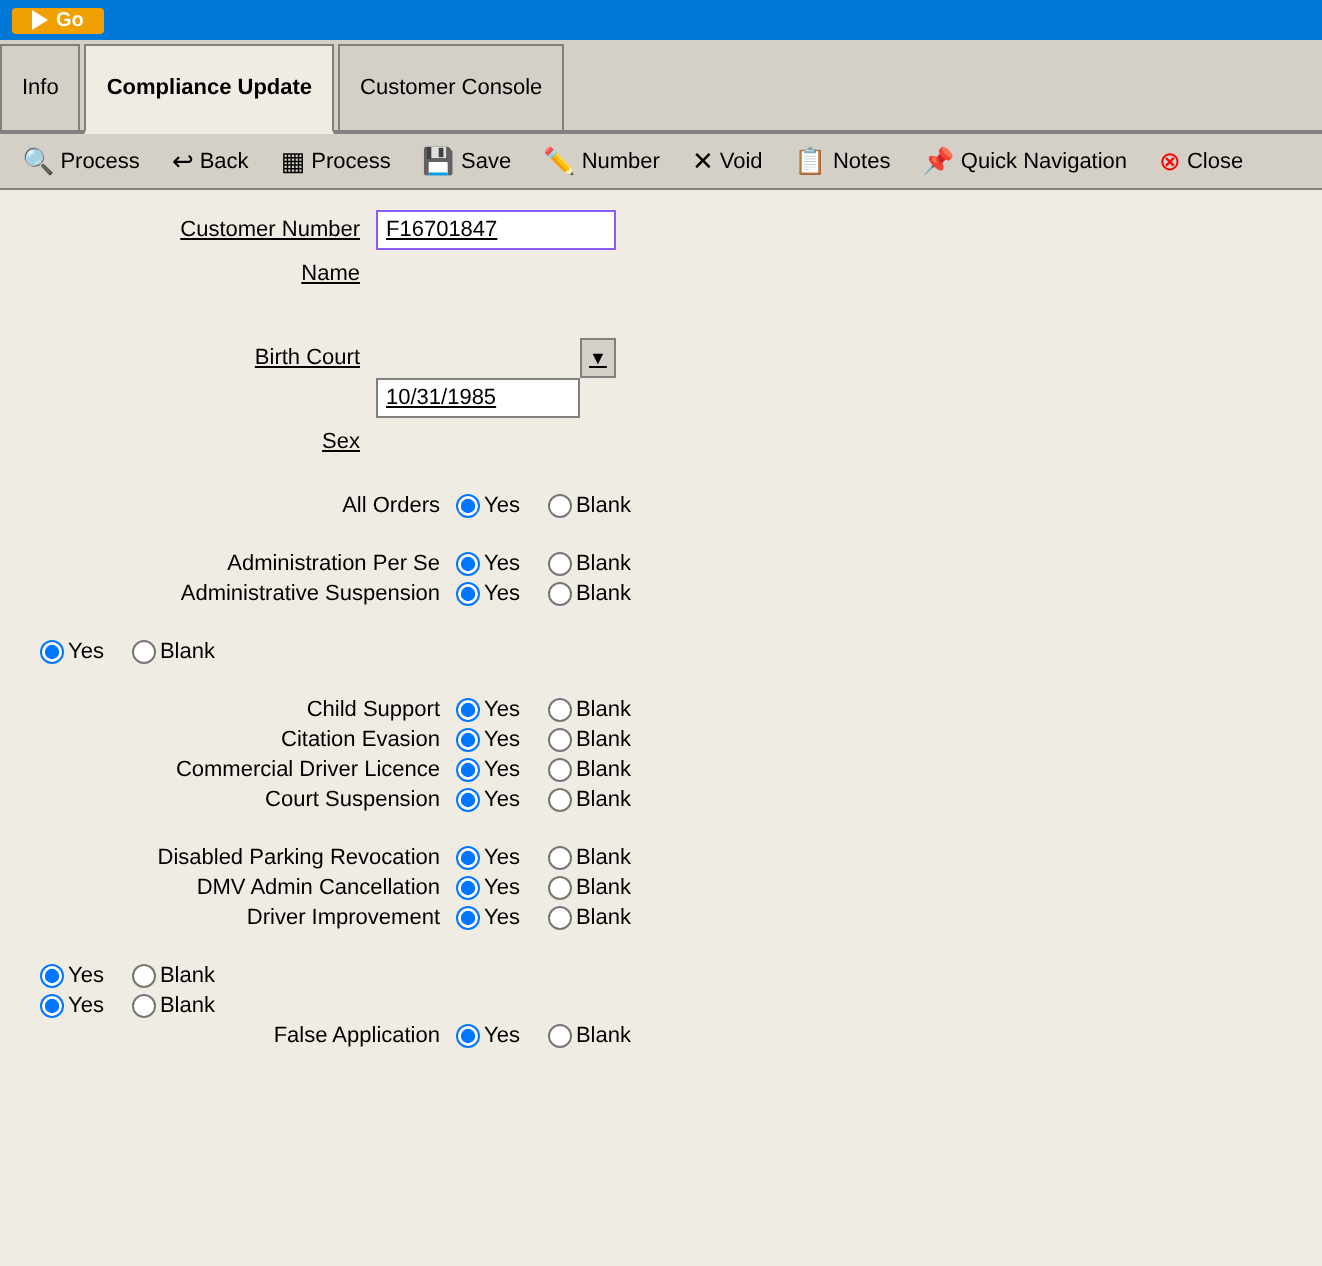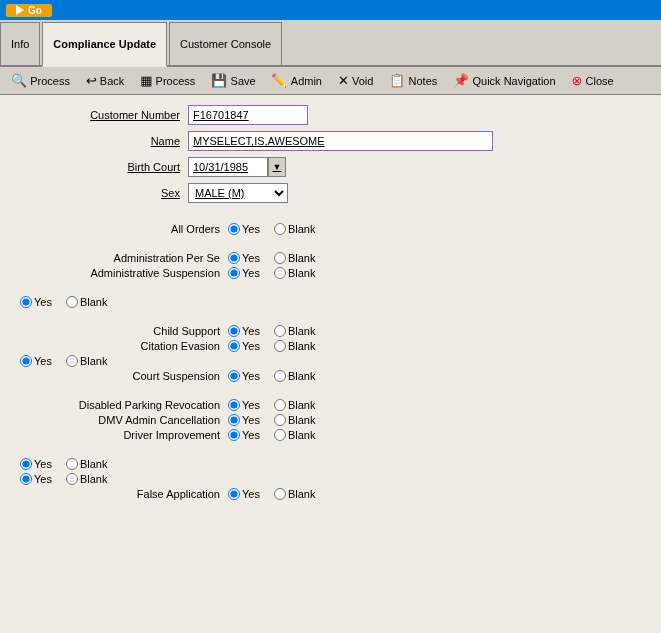--- a/index.html
+++ b/index.html
@@ -119,25 +119,26 @@
       background: white;
       padding: 1px 2px;
       font-size: 11px;
       height: 20px;
     }
     .date-group {
       display: flex;
       align-items: center;
     }
     .date-input {
-      width: 80px;
+      width: 102px;
       border: 1px solid #808080;
       padding: 2px 4px;
       font-size: 11px;
       height: 20px;
+      margin-top: 40px;
     }
     .date-btn {
       background: #d4d0c8;
       border: 1px solid #808080;
       width: 18px;
       height: 20px;
       cursor: pointer;
       font-size: 9px;
       display: flex;
       align-items: center;
@@ -212,21 +213,21 @@
   <button class="toolbar-btn">
     <span class="toolbar-icon">▦</span>
     <span>Process</span>
   </button>
   <button class="toolbar-btn">
     <span class="toolbar-icon">💾</span>
     <span>Save</span>
   </button>
   <button class="toolbar-btn">
     <span class="toolbar-icon">✏️</span>
-    <span>Admin</span>
+    <span>Number</span>
   </button>
   <button class="toolbar-btn">
     <span class="toolbar-icon">✕</span>
     <span>Void</span>
   </button>
   <button class="toolbar-btn">
     <span class="toolbar-icon">📋</span>
     <span>Notes</span>
   </button>
   <button class="toolbar-btn">
@@ -241,37 +242,32 @@
 
 <div class="main-content">
 
   <div class="form-group">
     <span class="form-label">Customer Number</span>
     <input type="text" class="form-input form-input-wide" value="F16701847" style="width: 120px;">
   </div>
 
   <div class="form-group">
     <span class="form-label">Name</span>
-    <input type="text" class="form-input form-input-name" value="MYSELECT,IS,AWESOME" style="">
   </div>
 
   <div class="form-group">
     <span class="form-label">Birth Court</span>
     <div class="date-group">
       <input type="text" class="date-input" value="10/31/1985" style="">
       <button class="date-btn">▼</button>
     </div>
   </div>
 
   <div class="form-group">
     <span class="form-label">Sex</span>
-    <select class="form-select" style="width:100px;">
-      <option>MALE (M)</option>
-      <option>FEMALE (F)</option>
-    </select>
   </div>
 
   <div class="section-spacer"></div>
 
   <div class="radio-row">
     <span class="radio-label">All Orders</span>
     <div class="radio-group">
       <label>
         <input type="radio" name="all-orders" value="yes" checked="" style=""> Yes
       </label>
@@ -340,20 +336,21 @@
       <label>
         <input type="radio" name="citation-evasion" value="yes" checked="" style=""> Yes
       </label>
       <label>
         <input type="radio" name="citation-evasion" value="blank" style=""> Blank
       </label>
     </div>
   </div>
 
   <div class="radio-row">
+    <span class="radio-label">Commercial Driver Licence</span>
     <div class="radio-group">
       <label>
         <input type="radio" name="commercial-driver-licence" value="yes" checked="" style=""> Yes
       </label>
       <label>
         <input type="radio" name="commercial-driver-licence" value="blank" style=""> Blank
       </label>
     </div>
   </div>
 

